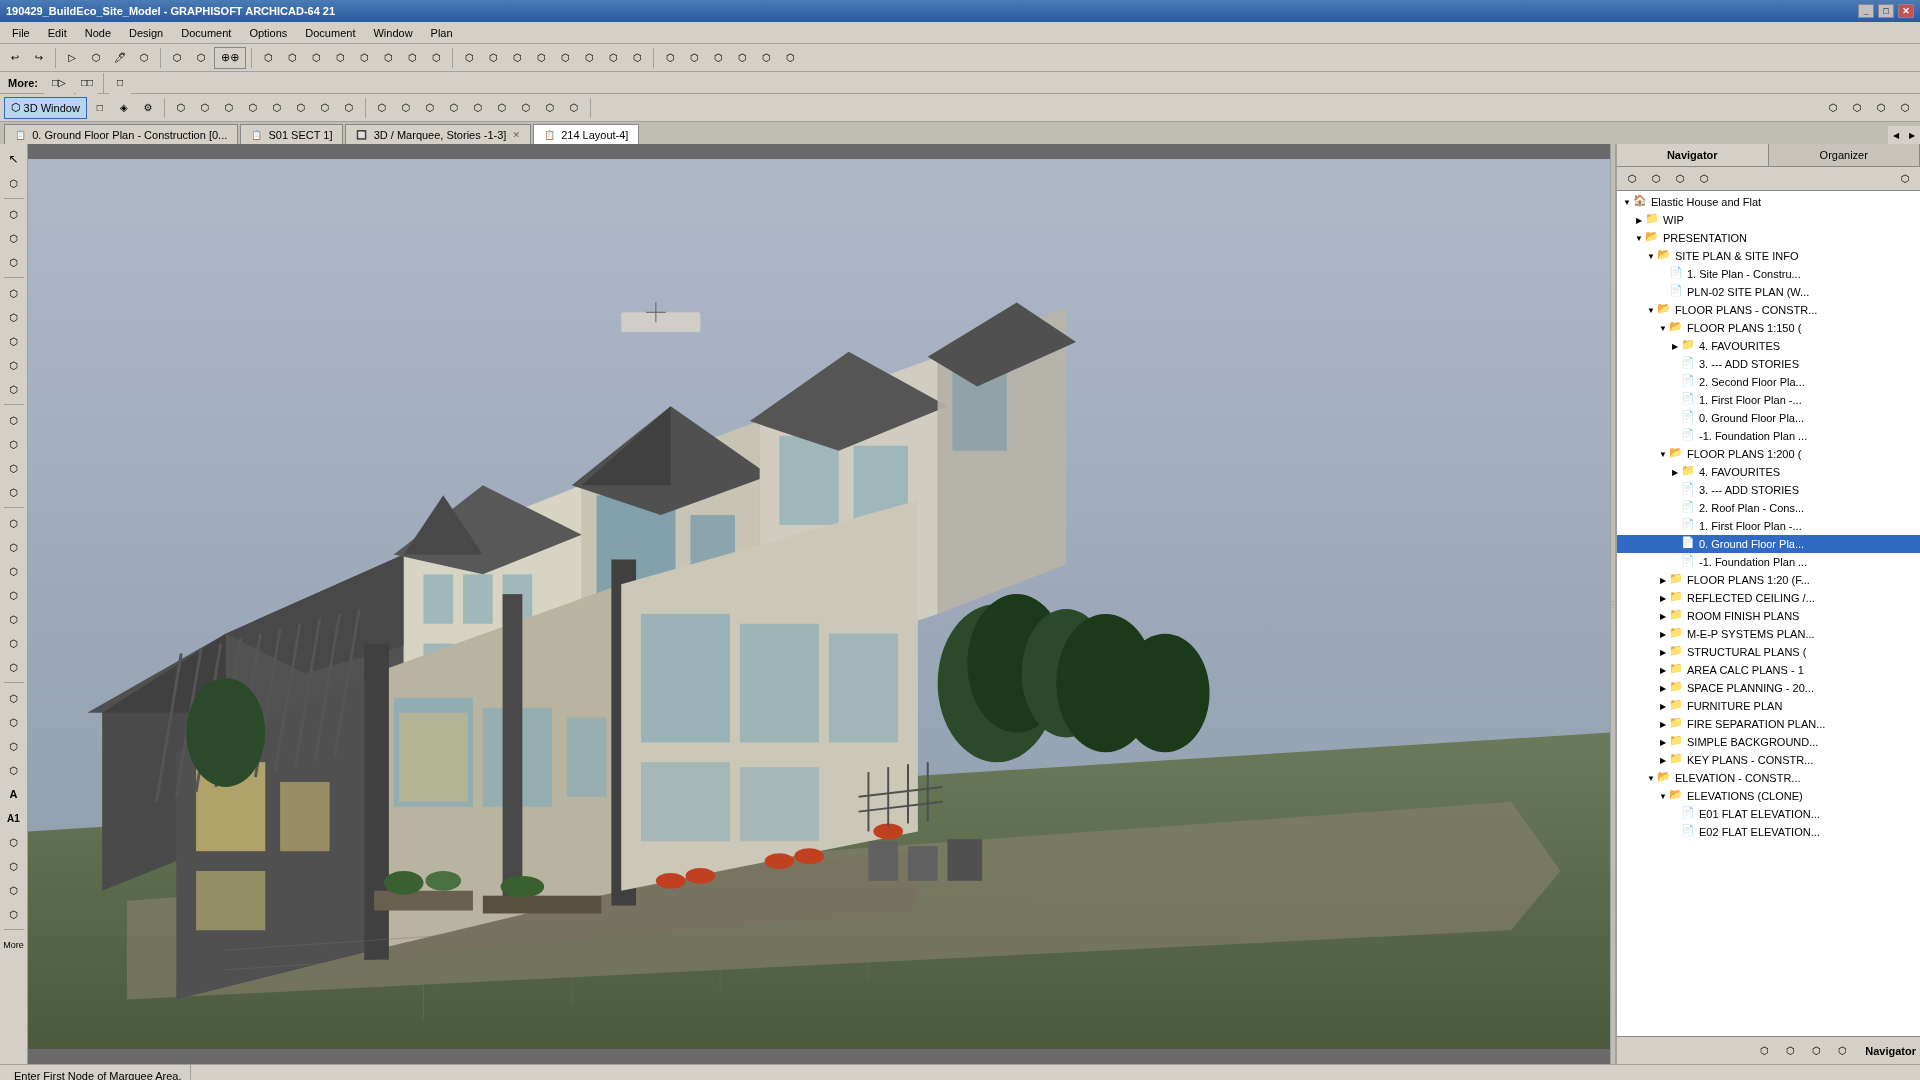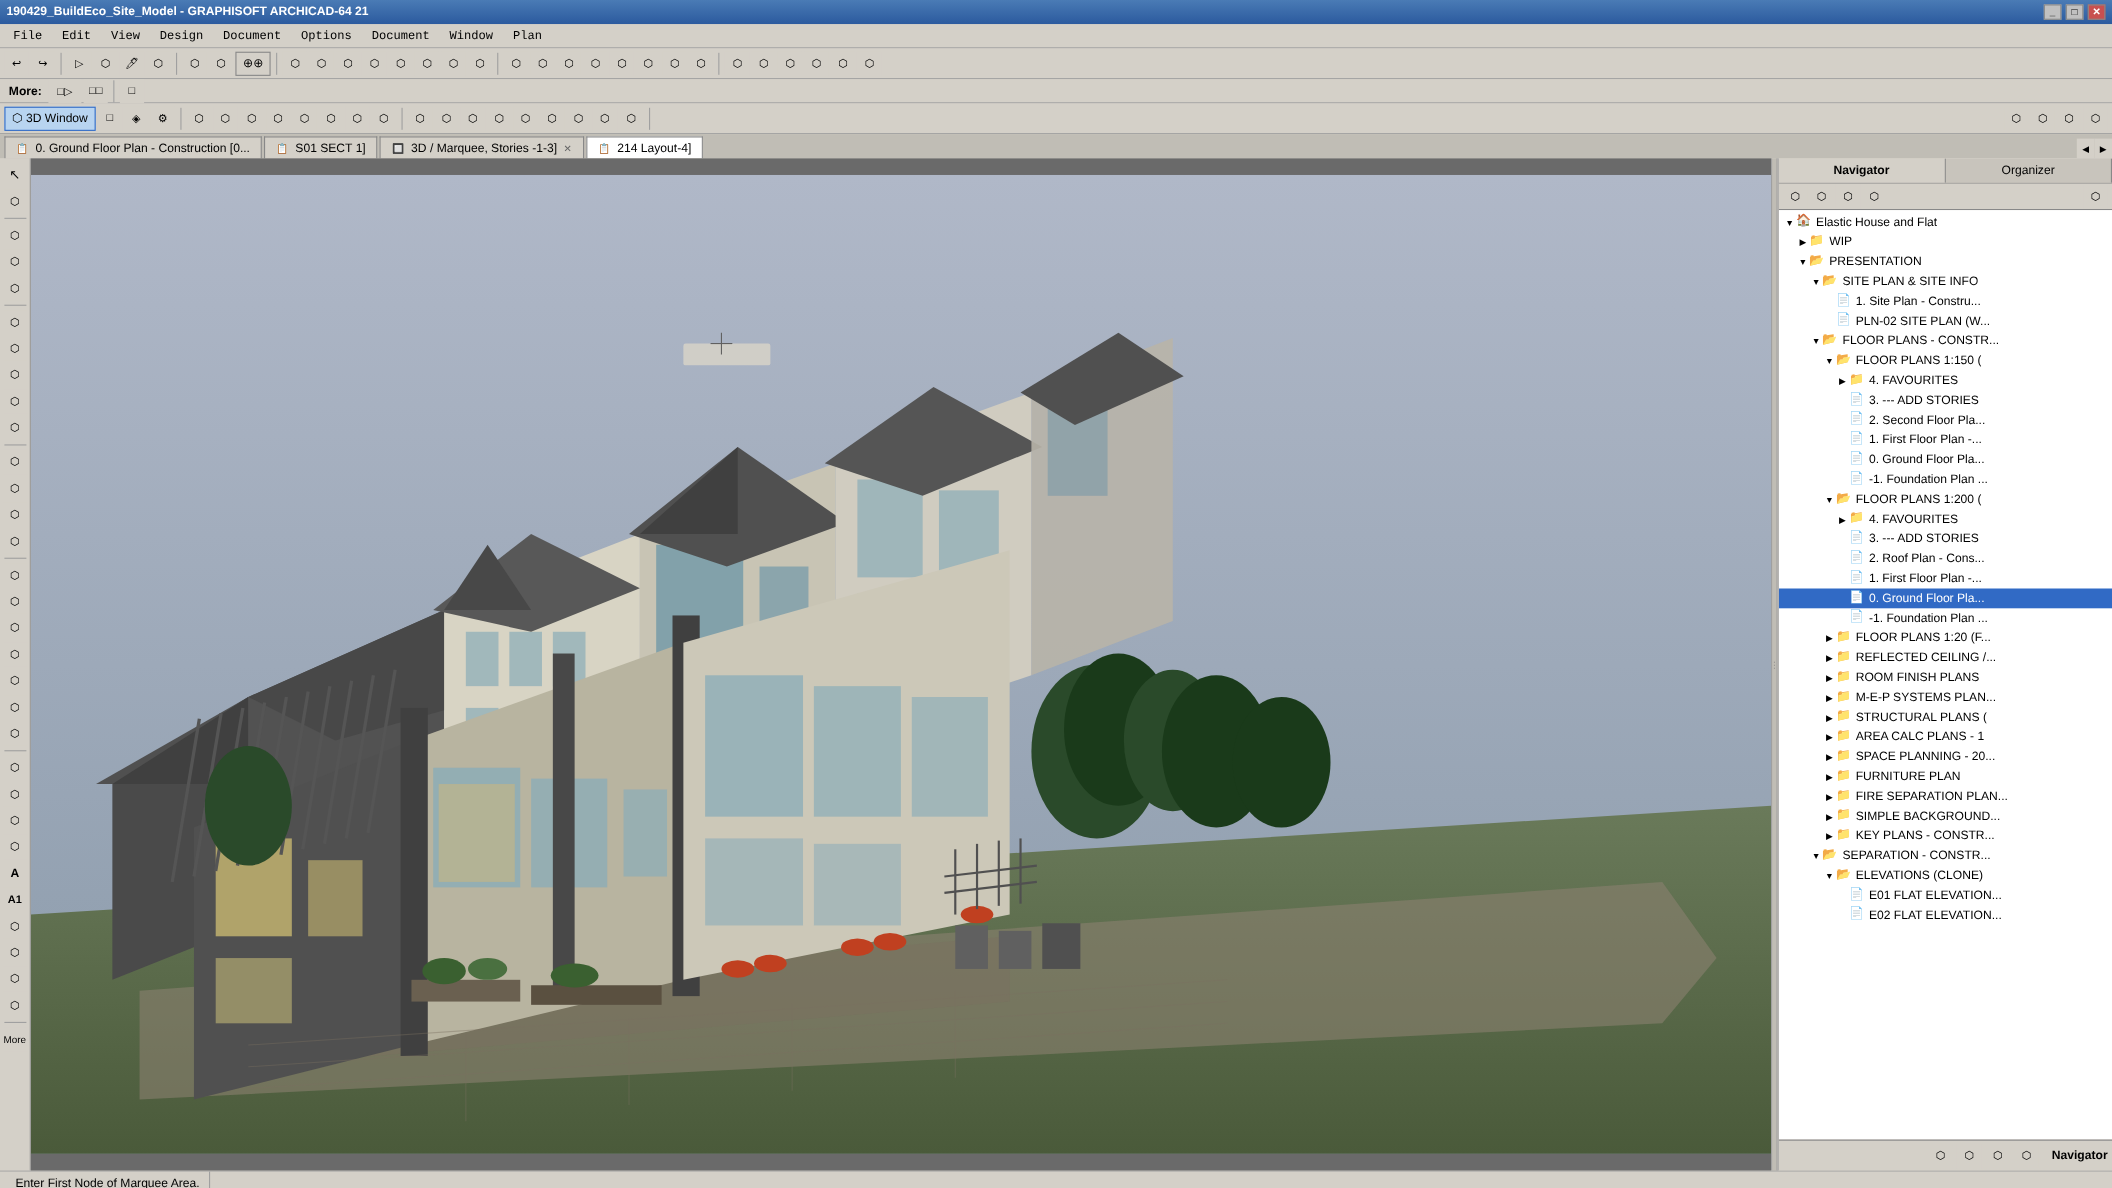--- a/index.html
+++ b/index.html
@@ -30,21 +30,20 @@
 
     
     #menubar {
       height: 22px;
       background: #d4d0c8;
       display: flex;
       align-items: center;
       padding: 0 4px;
       border-bottom: 1px solid #a0a0a0;
       gap: 2px;
-      font-family: Liberation Mono, monospace;
     }
     .menu-item {
       padding: 2px 8px;
       cursor: pointer;
       font-size: 11px;
     }
 
     
     .toolbar {
       height: 28px;
@@ -297,21 +296,21 @@
   <div id="titlebar-controls">
     <div class="title-btn">_</div>
     <div class="title-btn">□</div>
     <div class="title-btn" style="background:#c85050;color:white;">✕</div>
   </div>
 </div>
 
 <div id="menubar">
   <span class="menu-item">File</span>
   <span class="menu-item">Edit</span>
-  <span class="menu-item">View</span>
+  <span class="menu-item">Node</span>
   <span class="menu-item">Design</span>
   <span class="menu-item">Document</span>
   <span class="menu-item">Options</span>
   <span class="menu-item">Document</span>
   <span class="menu-item">Window</span>
   <span class="menu-item">Plan</span>
 </div>
 
 <div class="toolbar">
   <div class="tb-btn">↩</div>
@@ -862,21 +861,21 @@
         <span class="tree-indent" style="width:40px;"></span>
         <span class="tree-arrow arrow-right"></span>
         <span class="tree-icon icon-folder">📁</span>
         <span class="tree-label">KEY PLANS - CONSTR...</span>
       </div>
 
       <div class="tree-node">
         <span class="tree-indent" style="width:28px;"></span>
         <span class="tree-arrow arrow-down"></span>
         <span class="tree-icon icon-folder-open">📂</span>
-        <span class="tree-label">SEPARATION - CONSTR...</span>
+        <span class="tree-label">ELEVATION - CONSTR...</span>
       </div>
 
       <div class="tree-node">
         <span class="tree-indent" style="width:40px;"></span>
         <span class="tree-arrow arrow-down"></span>
         <span class="tree-icon icon-folder-open">📂</span>
         <span class="tree-label">ELEVATIONS (CLONE)</span>
       </div>
 
       <div class="tree-node">

